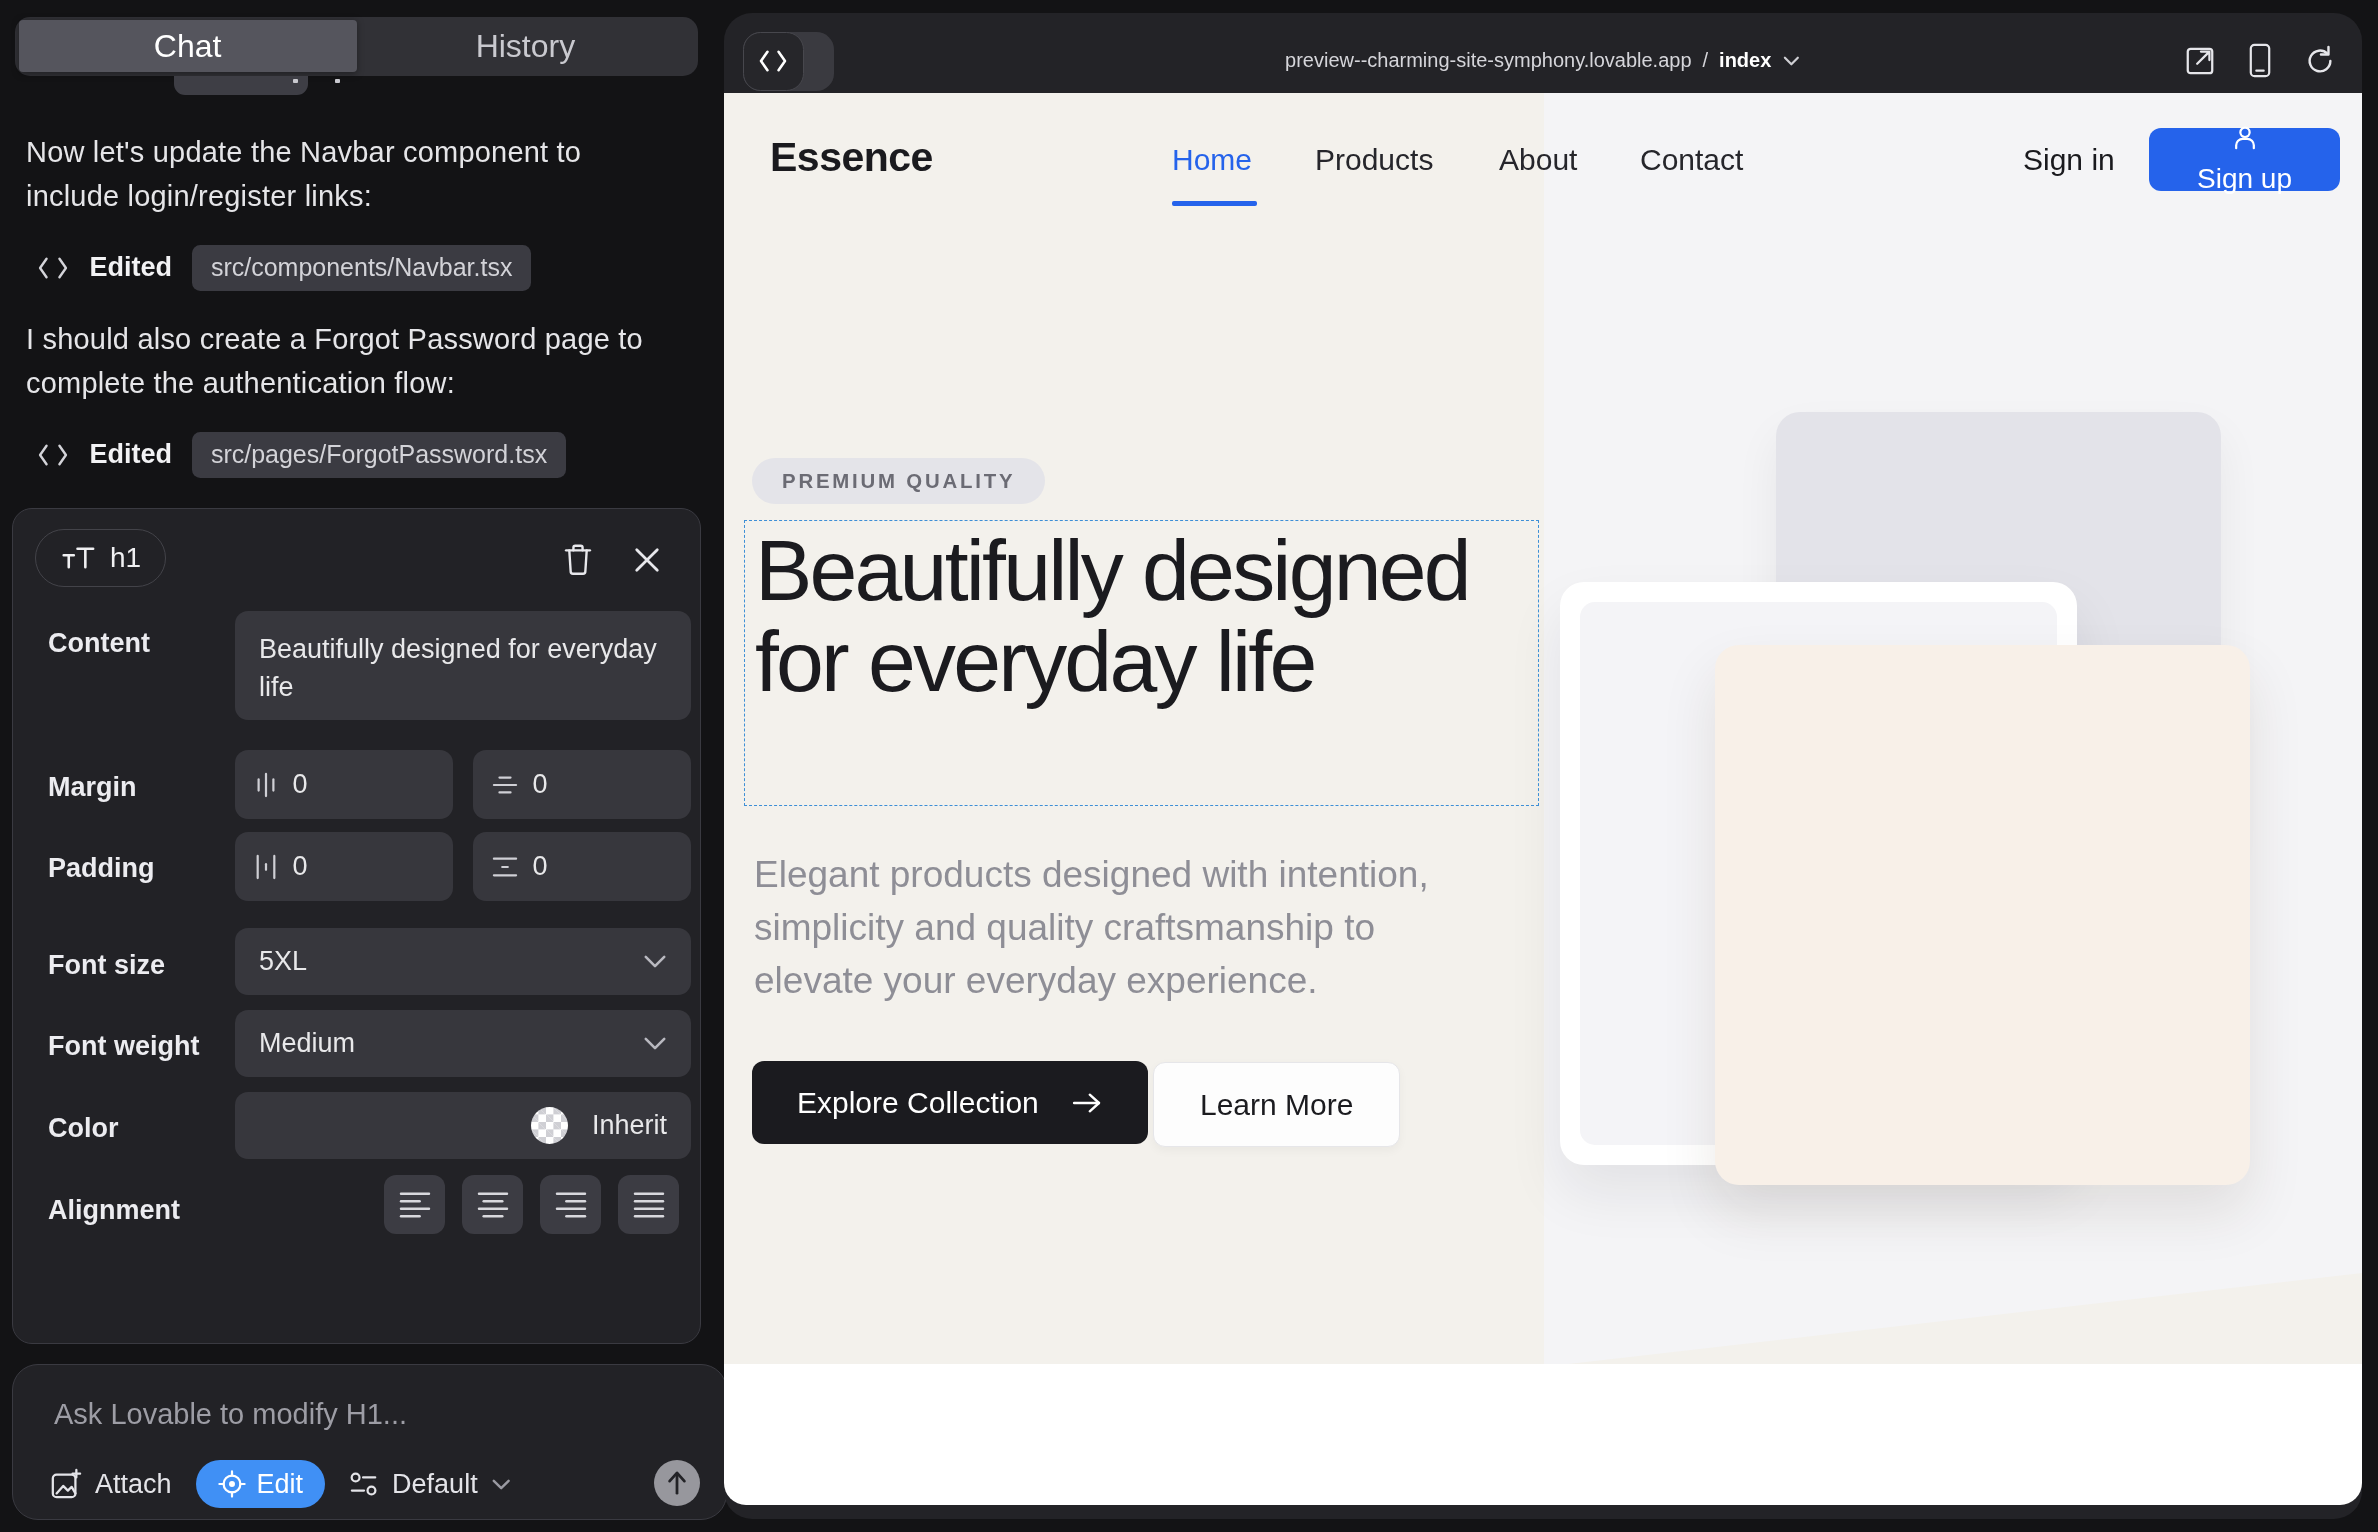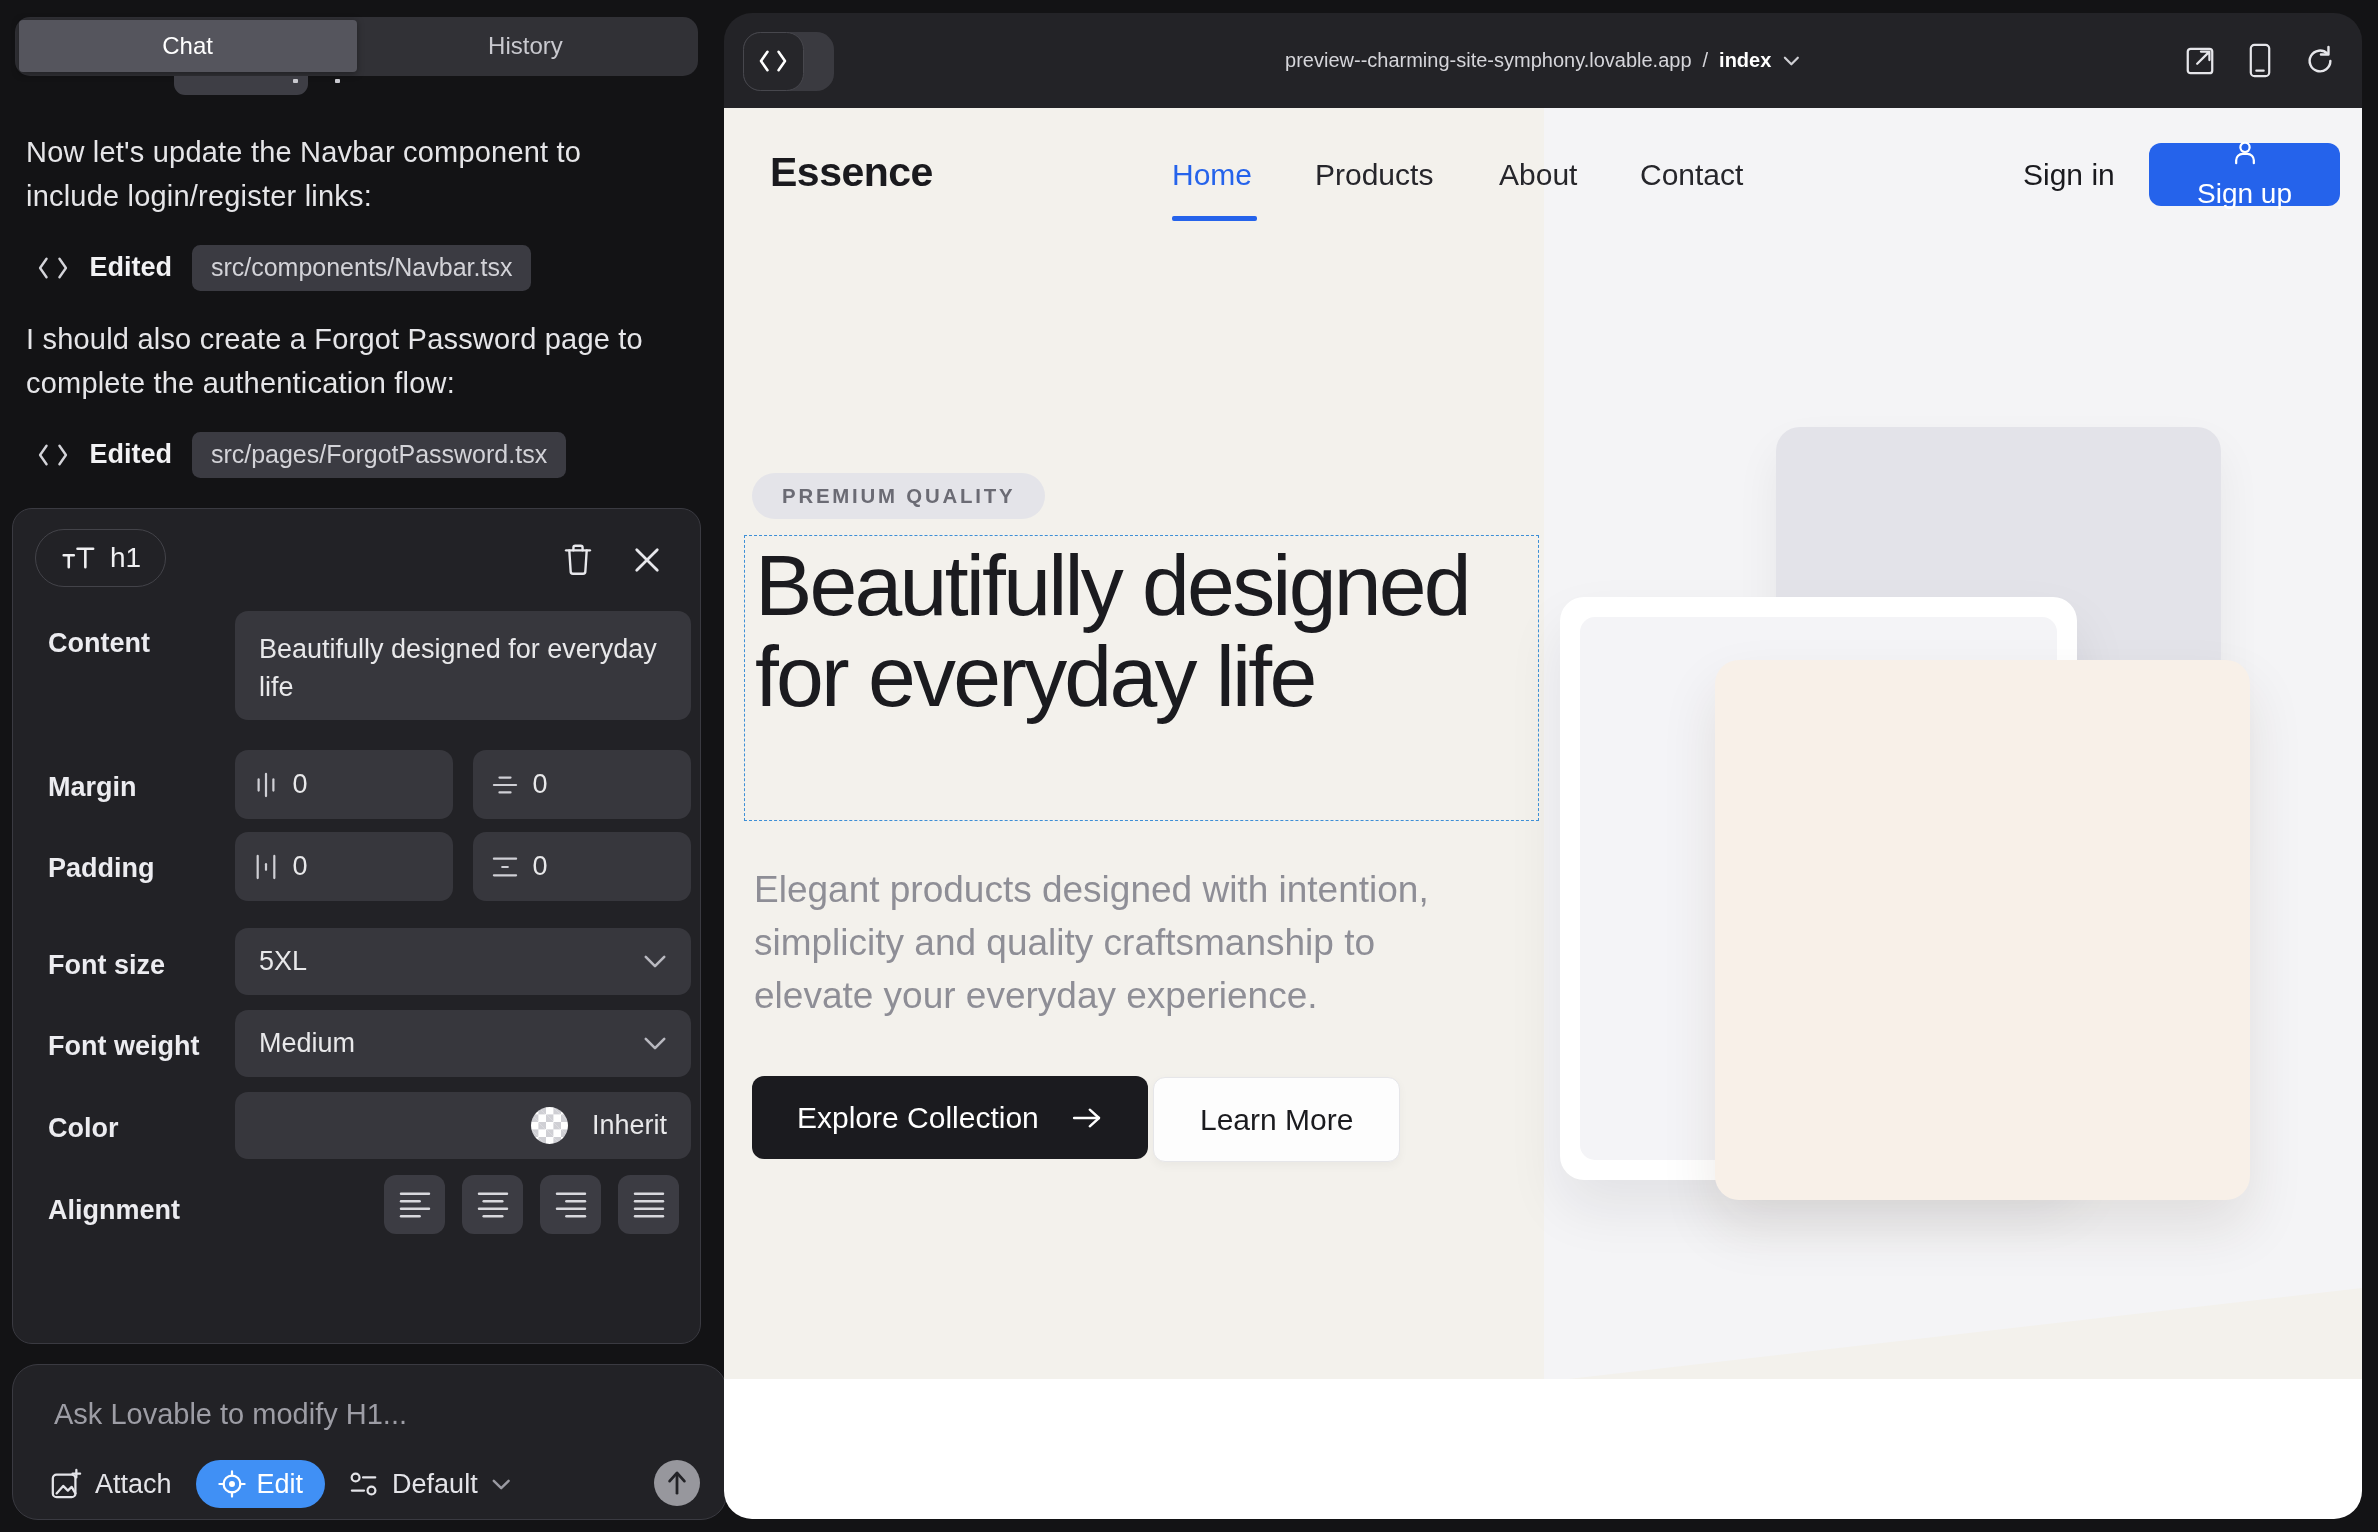--- a/index.html
+++ b/index.html
@@ -3,21 +3,21 @@
 <meta charset="utf-8">
 <style>
   * { margin:0; padding:0; box-sizing:border-box; }
   html,body { width:2378px; height:1532px; background:#121214; font-family:"Liberation Sans",sans-serif; overflow:hidden; }
   .app { position:relative; width:2378px; height:1532px; background:#131315; }
   svg { display:block; }
 
   
   .chat-panel { position:absolute; left:0; top:0; width:711px; height:1532px; background:#131315; }
   .tabs { position:absolute; left:15px; top:16.7px; width:683px; height:59px; background:#313136; border-radius:15px; display:flex; align-items:center; padding:3.7px; }
-  .tab { flex:1; height:52px; display:flex; align-items:center; justify-content:center; font-size:24px; color:#c9c9cf; border-radius:4px; cursor:pointer; }
+  .tab { flex:1; height:52px; display:flex; align-items:center; justify-content:center; font-size:32px; color:#c9c9cf; border-radius:4px; cursor:pointer; }
   .tab.active { background:#55555d; color:#ffffff; box-shadow:0 1.9px 7.4px rgba(0,0,0,.35); }
   .pill-fragment { position:absolute; left:174px; top:76px; width:134px; height:18.6px; background:#3e3e45; border-radius:0 0 11px 11px; }
   .pill-fragment i { position:absolute; top:2.8px; width:4.6px; height:4.6px; background:#c9c9cf; border-radius:0.9px; }
   .msg { position:absolute; left:26px; width:649px; font-size:29px; line-height:44px; color:#e5e5e8; letter-spacing:0.2px; }
   .edited-row { position:absolute; left:37px; display:flex; align-items:center; gap:20.4px; }
   .edited-row .code-ic { color:#d4d4d9; }
   .edited-label { font-size:27px; font-weight:700; color:#f2f2f4; }
   .file-pill { background:#3b3b42; border-radius:8.3px; padding:8.3px 18.6px; font-size:25px; color:#d3d3d8; }
 
   
@@ -47,21 +47,21 @@
   .preview { position:absolute; left:724px; top:13px; width:1638px; height:1506px; background:#232327; border-radius:28px; overflow:hidden; }
   .browser-bar { position:absolute; left:0; top:0; width:100%; height:95px; display:flex; align-items:center; }
   .code-toggle { position:absolute; left:18.6px; top:18.6px; width:91px; height:59px; background:#3a3a40; border-radius:17.6px; }
   .code-toggle .seg { position:absolute; left:0; top:0; width:61px; height:59px; background:#26262a; border:0.9px solid #47474d; border-radius:17.6px; display:flex; align-items:center; justify-content:center; color:#fff; cursor:pointer; }
   .url-group { position:absolute; left:50%; transform:translateX(-50%); top:0; height:95px; display:flex; align-items:center; gap:11px; font-size:20px; color:#d5d5da; }
   .url-path { color:#ffffff; font-weight:700; }
   .bar-actions { position:absolute; right:26px; top:0; height:95px; display:flex; align-items:center; gap:32px; color:#e6e6ea; }
   .bar-actions .b-ic { cursor:pointer; }
 
   
-  .site { position:absolute; left:0; top:95px; width:1638px; height:1412px; background:#ffffff; border-radius:0 0 22px 22px; overflow:hidden; }
+  .site { position:absolute; left:0; top:80px; width:1638px; height:1412px; background:#ffffff; border-radius:0 0 22px 22px; overflow:hidden; }
   .hero { position:absolute; left:0; top:0; width:1638px; height:1271px; background:#f3f1ec; }
   .hero-right { position:absolute; left:820px; top:0; width:818px; height:1271px; background:#f4f4f6; }
   .wedge { position:absolute; left:820px; top:1180px; width:818px; height:91px; background:#f3f1ec; clip-path:polygon(3% 100%,100% 0,100% 100%); }
 
   .site-nav { position:absolute; left:0; top:0; width:100%; height:148px; }
   .brand { position:absolute; left:46px; top:41px; font-size:41px; font-weight:700; color:#1a1a1e; letter-spacing:-0.5px; }
   .nav-link { position:absolute; top:50px; font-size:30px; color:#26262b; cursor:pointer; }
   .nav-link.current { color:#2563eb; }
   .nav-underline { position:absolute; left:448px; top:108px; width:85px; height:4.6px; background:#2563eb; border-radius:1.9px; }
   .sign-in { position:absolute; left:1299px; top:50px; font-size:30px; color:#1a1a1e; cursor:pointer; }

